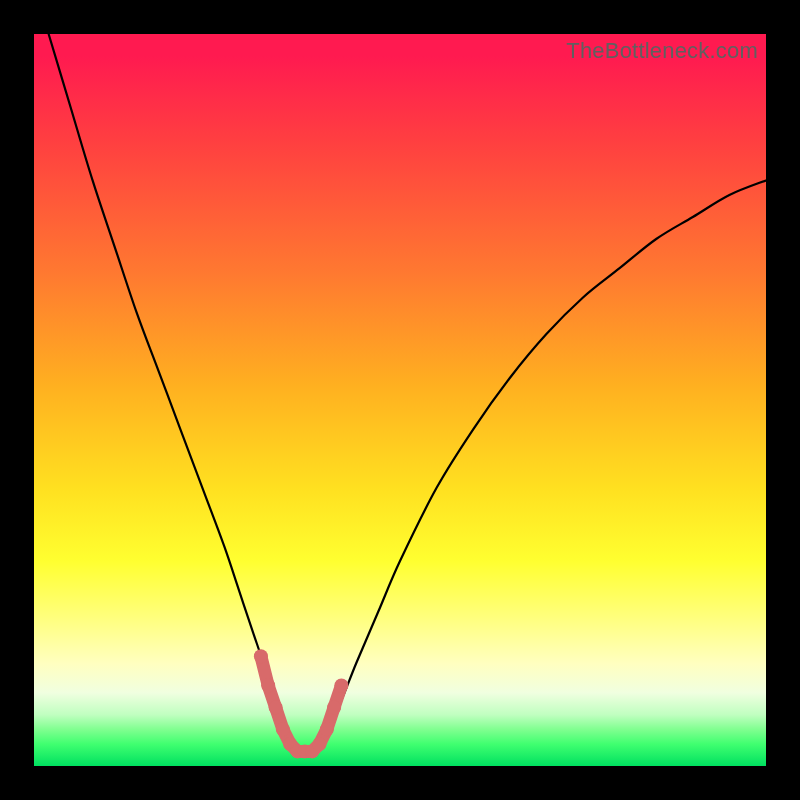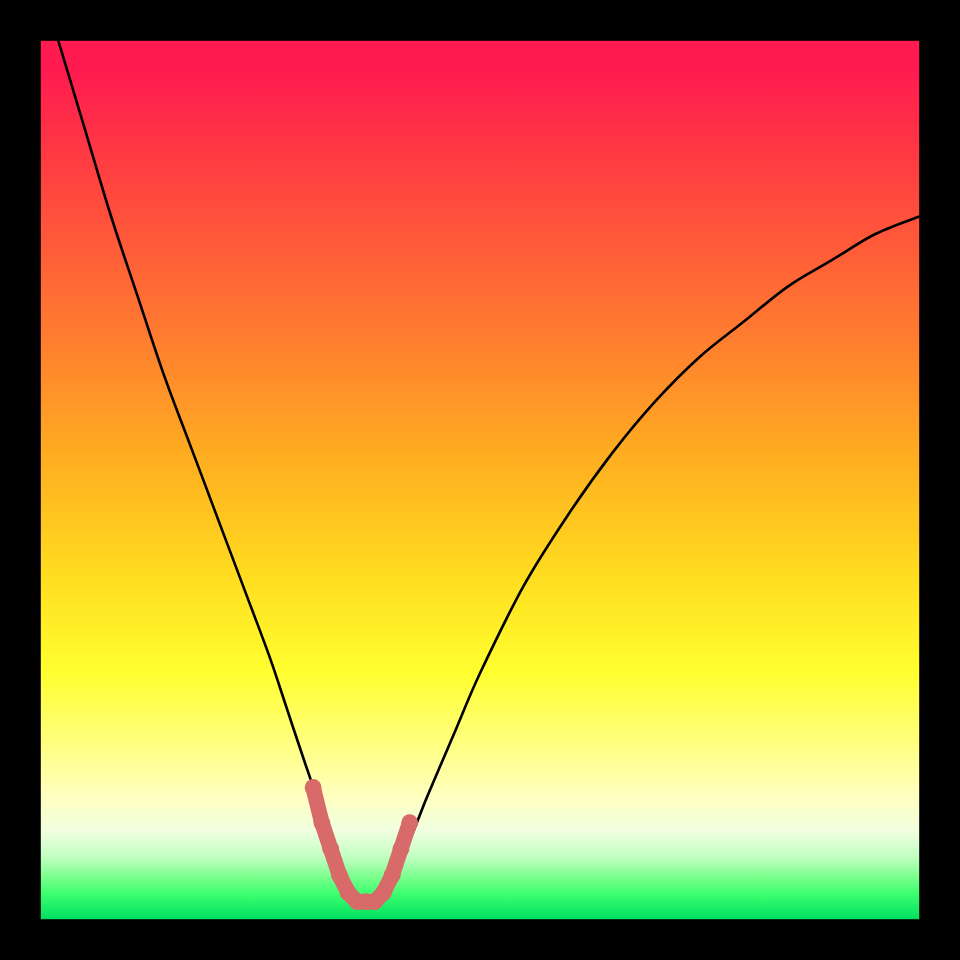--- a/index.html
+++ b/index.html
@@ -62,20 +62,21 @@
     overflow: visible;
   }
 </style>
 </head>
 <body>
 
 <div class="frame">
 
   <div class="plot">
 
+    <div class="watermark">TheBottleneck.com</div>
 
     <svg class="curve" viewBox="0 0 732 732" preserveAspectRatio="none">
       <path id="curve-path" fill="none" stroke="#000000" stroke-width="2.2" stroke-linecap="round" stroke-linejoin="round" d="M 14.64 0 C 18.3 12.2, 29.3 48.8, 36.6 73.2 C 43.9 97.6, 51.2 123.2, 58.6 146.4 C 65.9 169.6, 73.2 190.3, 80.5 212.3 C 87.8 234.2, 95.2 257.4, 102.5 278.2 C 109.8 298.9, 117.1 317.2, 124.4 336.7 C 131.8 356.2, 139.1 375.8, 146.4 395.3 C 153.7 414.8, 161.0 434.3, 168.4 453.8 C 175.7 473.4, 184.2 495.3, 190.3 512.4 C 196.4 529.5, 200.1 541.7, 205.0 556.3 C 209.8 571.0, 215.9 589.3, 219.6 600.2 C 223.3 611.2, 224.5 613.7, 226.9 622.2 C 229.4 630.7, 231.8 642.9, 234.2 651.5 C 236.7 660.0, 239.1 666.1, 241.6 673.4 C 244.0 680.8, 246.4 689.3, 248.9 695.4 C 251.3 701.5, 253.8 706.4, 256.2 710.0 C 258.6 713.7, 261.1 716.1, 263.5 717.4 C 266.0 718.6, 268.4 717.4, 270.8 717.4 C 273.3 717.4, 275.7 718.6, 278.2 717.4 C 280.6 716.1, 283.0 713.7, 285.5 710.0 C 287.9 706.4, 289.1 702.7, 292.8 695.4 C 296.5 688.1, 302.6 677.1, 307.4 666.1 C 312.3 655.1, 316.0 644.2, 322.1 629.5 C 328.2 614.9, 336.7 595.4, 344.0 578.3 C 351.4 561.2, 356.2 547.8, 366.0 527.0 C 375.8 506.3, 390.4 475.8, 402.6 453.8 C 414.8 431.9, 427.0 413.6, 439.2 395.3 C 451.4 377.0, 463.6 359.9, 475.8 344.0 C 488.0 328.2, 500.2 313.5, 512.4 300.1 C 524.6 286.7, 536.8 274.5, 549.0 263.5 C 561.2 252.5, 573.4 244.0, 585.6 234.2 C 597.8 224.5, 610.0 213.5, 622.2 205.0 C 634.4 196.4, 646.6 190.3, 658.8 183.0 C 671.0 175.7, 683.2 167.1, 695.4 161.0 C 707.6 154.9, 725.9 148.8, 732.0 146.4"></path>
       <g id="markers">
           <line x1="300.1" y1="673.4" x2="307.4" y2="651.5" stroke="#d86a6a" stroke-width="13" stroke-linecap="round"></line>
           <line x1="292.8" y1="695.4" x2="300.1" y2="673.4" stroke="#d86a6a" stroke-width="13" stroke-linecap="round"></line>
           <line x1="285.5" y1="710.0" x2="292.8" y2="695.4" stroke="#d86a6a" stroke-width="13" stroke-linecap="round"></line>
           <line x1="278.2" y1="717.4" x2="285.5" y2="710.0" stroke="#d86a6a" stroke-width="13" stroke-linecap="round"></line>
           <line x1="270.8" y1="717.4" x2="278.2" y2="717.4" stroke="#d86a6a" stroke-width="13" stroke-linecap="round"></line>
           <line x1="263.5" y1="717.4" x2="270.8" y2="717.4" stroke="#d86a6a" stroke-width="13" stroke-linecap="round"></line>

